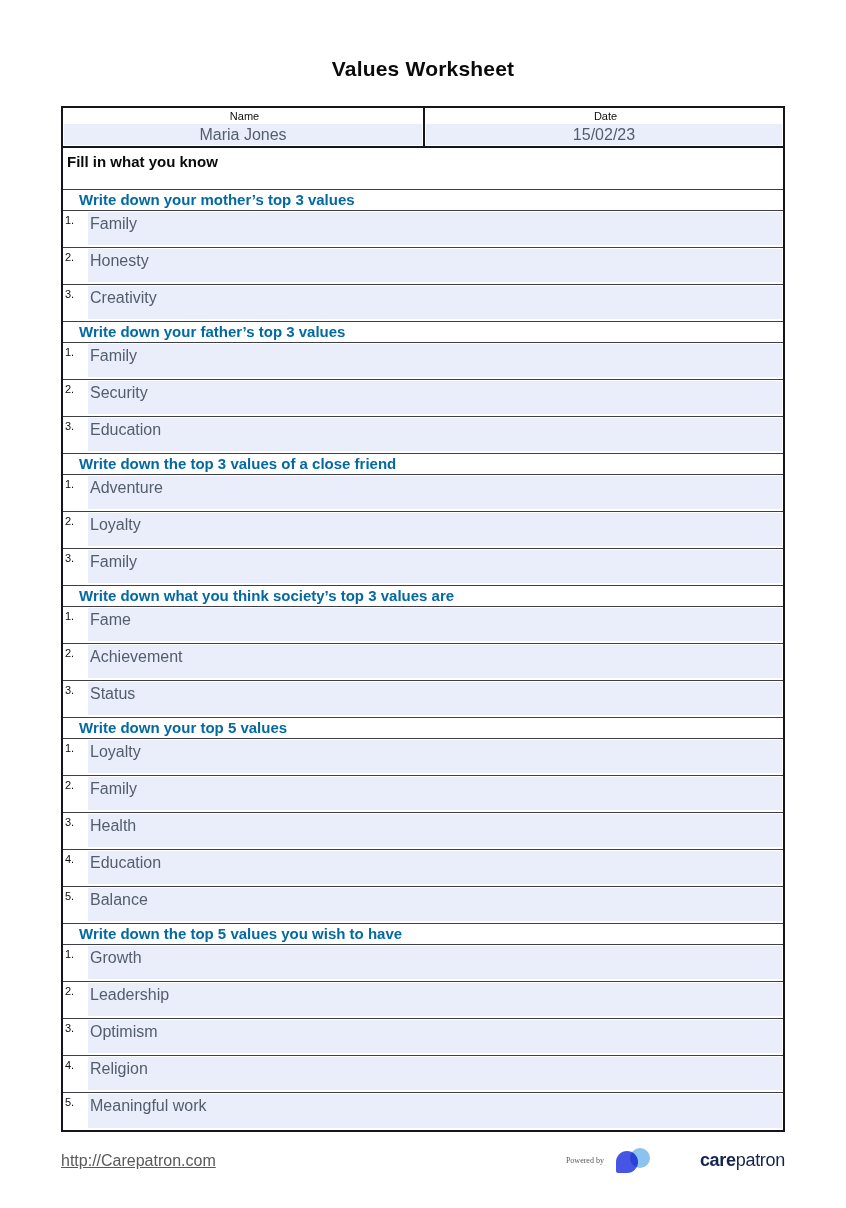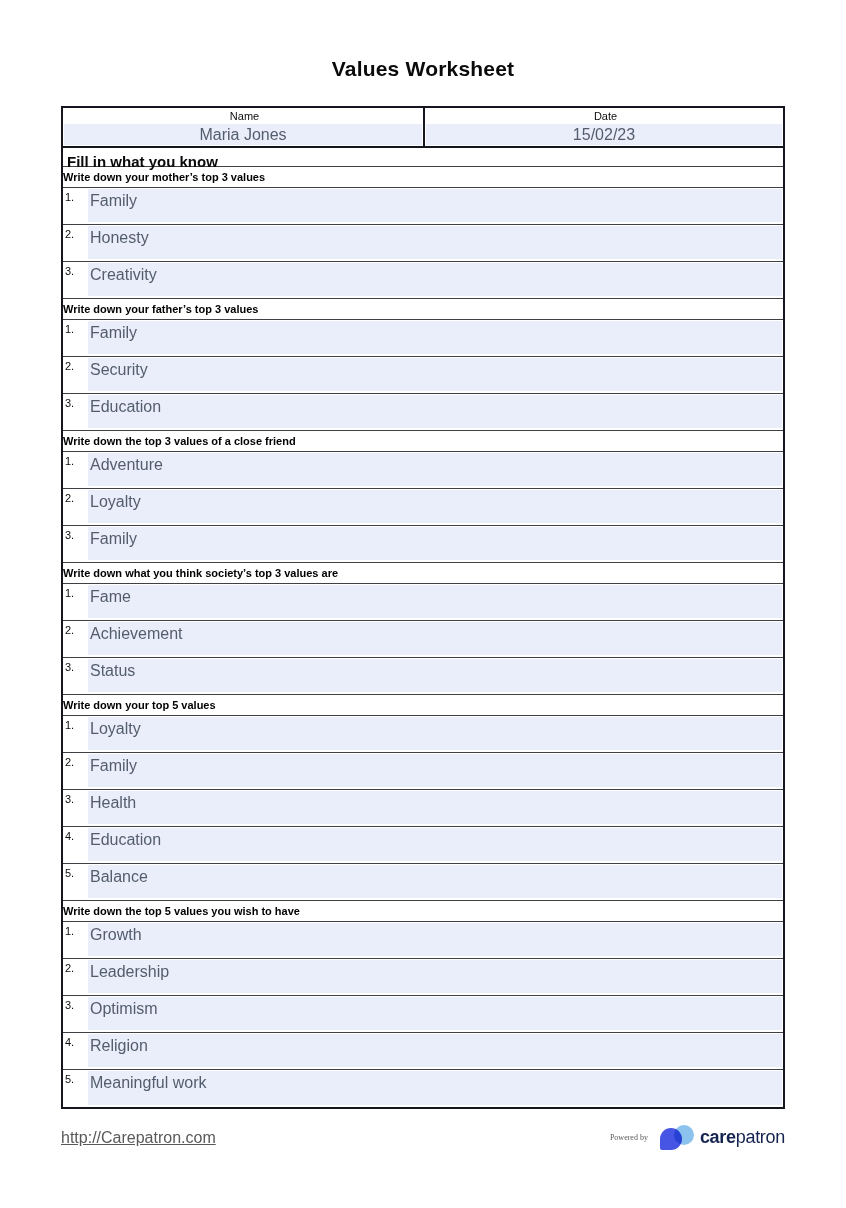--- a/index.html
+++ b/index.html
@@ -17,38 +17,38 @@
   .worksheet{width:724px;margin:25px auto 0;border:2px solid var(--heavy);background:#fff;}
 
   
   .hdr-row{display:flex;height:40px;border-bottom:2px solid var(--heavy);}
   .hdr-cell{display:flex;flex-direction:column;padding:1px 1px 1px 1px;text-align:center;}
   .hdr-cell.name{width:362px;border-right:2px solid var(--heavy);}
   .hdr-cell.date{flex:1;}
   .hdr-label{font-size:11px;color:#0d0d0d;margin:1px 0 1px 3px;line-height:13px;}
   .hdr-input{flex:1;background:var(--field);font-size:16px;color:var(--value-text);padding:0 3px;line-height:21px;}
 
-  .instruction-row{height:19px;line-height:27px;border-bottom:1px solid var(--line);font-weight:bold;font-size:15px;padding-left:4px;color:#0a0a0a;}
+  .instruction-row{height:42px;line-height:27px;border-bottom:1px solid var(--line);font-weight:bold;font-size:15px;padding-left:4px;color:#0a0a0a;}
 
-  .section-heading{height:21px;line-height:20px;border-bottom:1px solid var(--line);font-weight:bold;font-size:11px;padding-left:0;color:#000000;}
+  .section-heading{height:21px;line-height:20px;border-bottom:1px solid var(--line);font-weight:bold;font-size:15px;padding-left:16px;color:#0369a1;}
 
   .item-row{height:37px;border-bottom:1px solid var(--line);position:relative;background:#fff;}
   .item-row.last{border-bottom:none;}
   .item-num{position:absolute;left:2px;top:3px;font-size:11px;color:#0d0d0d;}
   .item-field{position:absolute;left:13px;right:1px;top:1px;bottom:2px;background:var(--field);font-size:16px;color:var(--value-text);padding:1px 2px;line-height:21px;margin-left:12px;}
 
   .footer{width:724px;margin:15px auto 0;display:flex;justify-content:space-between;align-items:center;}
   .footer-link{font-size:16px;color:#595959;text-decoration:underline;cursor:pointer;}
   .powered{display:flex;align-items:center;}
   .powered-label{font-size:8px;color:#5a5a5a;margin-right:12px;font-family:Liberation Serif, serif;}
   .logo{display:flex;align-items:center;}
   .logo-mark{position:relative;width:36px;height:27px;margin-right:4px;}
   .logo-bubble{position:absolute;left:0;top:4px;width:22px;height:22px;background:#4655e3;border-radius:50% 50% 50% 2px;}
   .logo-circle{position:absolute;left:14px;top:1px;width:20px;height:20px;border-radius:50%;background:#8bc2ee;mix-blend-mode:multiply;}
-  .wordmark{font-size:18px;color:#142350;letter-spacing:-.3px;}
+  .wordmark{font-size:18px;color:#142350;letter-spacing:-.3px;margin-left:44px;}
   .wordmark .bold{font-weight:bold;}
 </style>
 </head>
 <body>
 
 <div class="page">
 
   <div class="title">Values Worksheet</div>
 
   <div class="worksheet">

